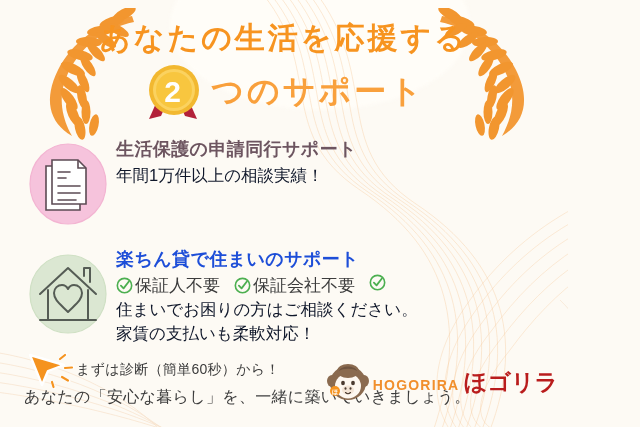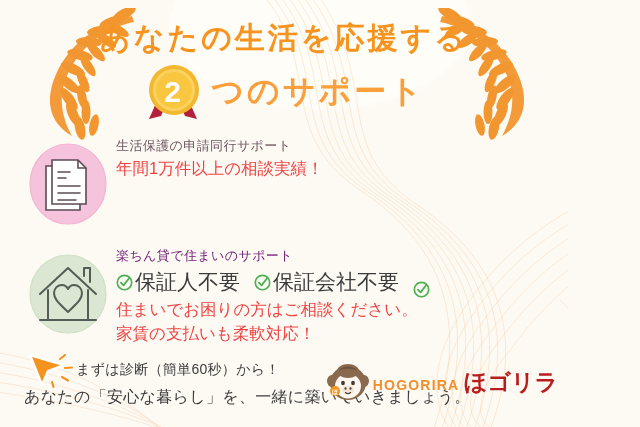--- a/index.html
+++ b/index.html
@@ -104,41 +104,41 @@
     height: 96px;
     flex: none;
   }
   .feature-icon svg { display: block; width: 84px; height: 96px; }
 
   .feature-body {
     padding-left: 6px;
     padding-top: 2px;
   }
   .feature-title {
-    font-size: 13px;
-    font-weight: 400;
+    font-size: 18px;
+    font-weight: 700;
     letter-spacing: 0.4px;
     line-height: 1.25;
     margin-bottom: 3px;
     white-space: nowrap;
   }
   .title-pink  { color: #6d5560; }
-  .title-green { color: #701a75; }
+  .title-green { color: #1d4ed8; }
 
   .feature-line {
     font-size: 16.5px;
-    color: #ef4444;
+    color: #0f172a;
     line-height: 1.45;
     white-space: nowrap;
   }
 
   .check-row {
     display: flex;
-    align-items: flex-end;
-    font-size: 21px;
+    align-items: flex-start;
+    font-size: 17px;
     color: #3c3c3c;
     line-height: 1.45;
     white-space: nowrap;
   }
   .check-item {
     display: flex;
     align-items: center;
     margin-right: 14px;
   }
   .check-item:last-child { margin-right: 0; }

